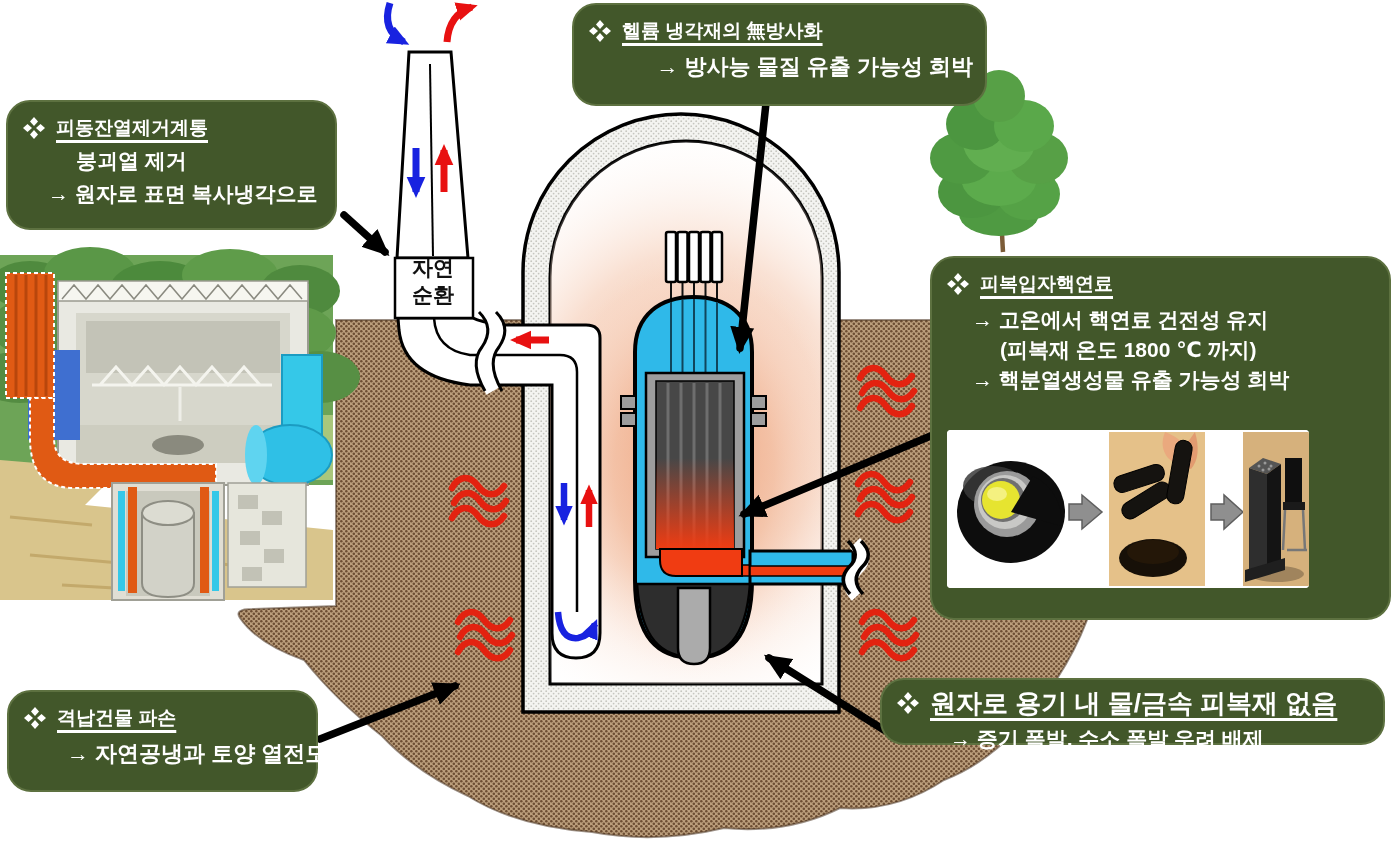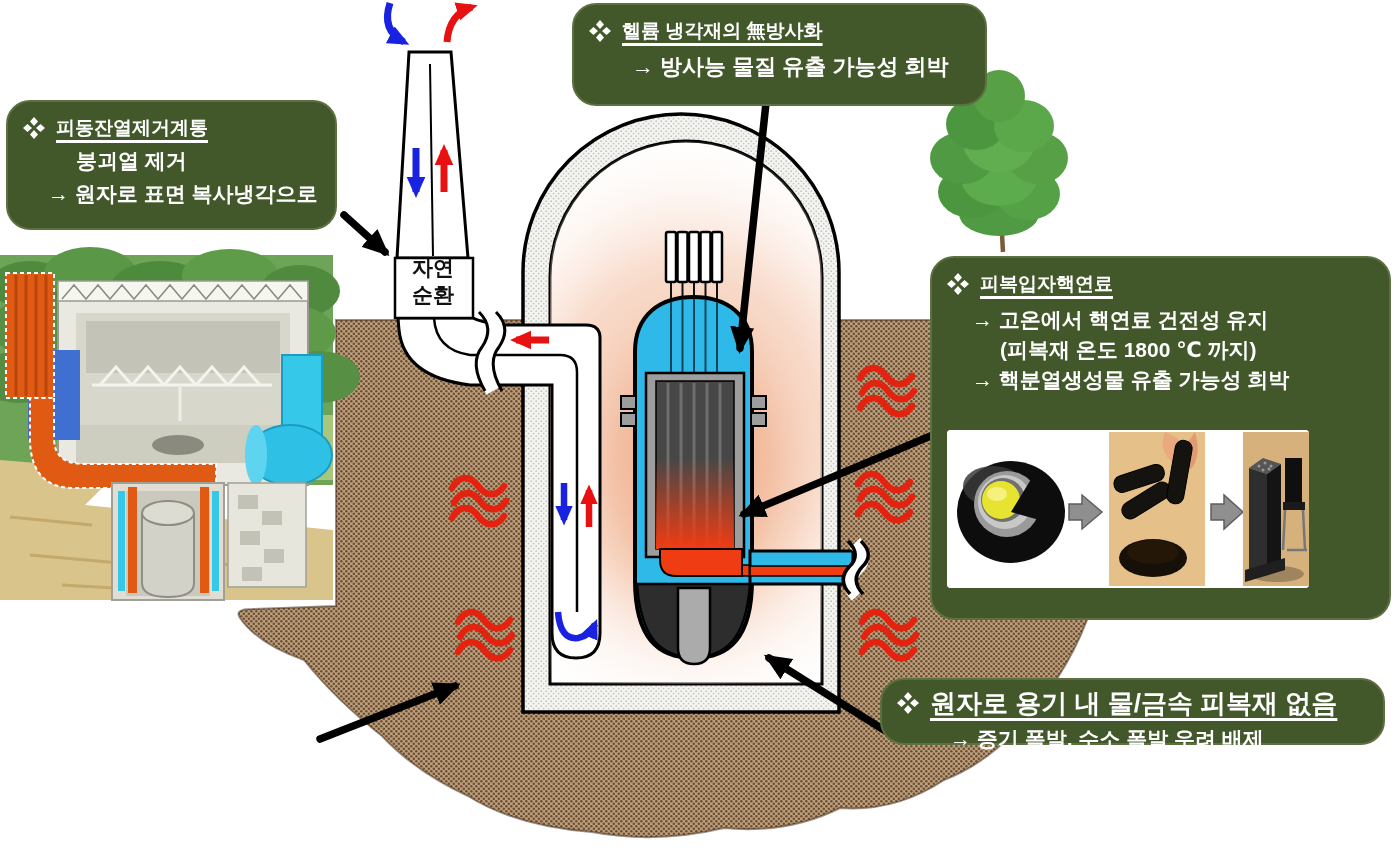--- a/index.html
+++ b/index.html
@@ -15,21 +15,21 @@
     font-weight:bold; padding:10px 12px 8px 14px;
   }
   .gtitle { display:flex; align-items:center; gap:10px; font-size:19px; line-height:32px; white-space:nowrap; }
   .gtitle .ttext { text-decoration:underline; text-decoration-thickness:3px; text-underline-offset:6px; }
   .gtitle.small { font-size:26px; }
   .bullet-icon { width:24px; height:24px; flex:0 0 auto; }
   .gline { font-size:21px; line-height:27px; margin-top:6px; white-space:nowrap; }
   .gline.tight { margin-top:3px; }
   .ind1 { padding-left:26px; }
   .ind2 { padding-left:54px; }
-  .ind3 { padding-left:44px; }
+  .ind3 { padding-left:44px;text-align:right; }
   .img-panel {
     position:absolute; left:15px; top:172px; width:362px; height:158px;
     background:#ffffff; border-radius:4px; overflow:hidden;
   }
   .chimney-label {
     position:absolute; left:397px; top:261px; width:72px; height:40px;
     display:flex; flex-direction:column; align-items:center; justify-content:center;
     font-size:21px; font-weight:600; color:#111; line-height:27px;
   }
 </style>
@@ -367,20 +367,34 @@
               <circle cx="322" cy="39" r="1.5"></circle>
             </g>
           <polygon points="302,38 320,44 320,140 302,146" fill="#2e2e2e"></polygon>
           <polygon points="320,44 334,34 334,130 320,140" fill="#141414"></polygon>
           <polygon points="298,140 338,128 338,140 298,152" fill="#1f1f1f"></polygon>
         </g>
       </svg>
     </div>
   </div>
 
+  <div class="gbox" style="left:7px; top:690px; width:311px; height:102px;">
+    <div class="gtitle">
+      <svg class="bullet-icon" viewBox="0 0 24 24">
+        <g fill="#fff">
+            <path d="M12 1 L16 5.5 L12 10 L8 5.5 Z"></path>
+            <path d="M12 14 L16 18.5 L12 23 L8 18.5 Z"></path>
+            <path d="M1 12 L5.5 8 L10 12 L5.5 16 Z"></path>
+            <path d="M14 12 L18.5 8 L23 12 L18.5 16 Z"></path>
+          </g>
+      </svg>
+      <span class="ttext">격납건물 파손</span>
+    </div>
+    <div class="gline ind3" style="font-size:22px;">→ 자연공냉과 토양 열전도</div>
+  </div>
 
   <div class="gbox" style="left:880px; top:678px; width:505px; height:67px; padding-top:7px;">
     <div class="gtitle small">
       <svg class="bullet-icon" viewBox="0 0 24 24">
         <g fill="#fff">
             <path d="M12 1 L16 5.5 L12 10 L8 5.5 Z"></path>
             <path d="M12 14 L16 18.5 L12 23 L8 18.5 Z"></path>
             <path d="M1 12 L5.5 8 L10 12 L5.5 16 Z"></path>
             <path d="M14 12 L18.5 8 L23 12 L18.5 16 Z"></path>
           </g>

